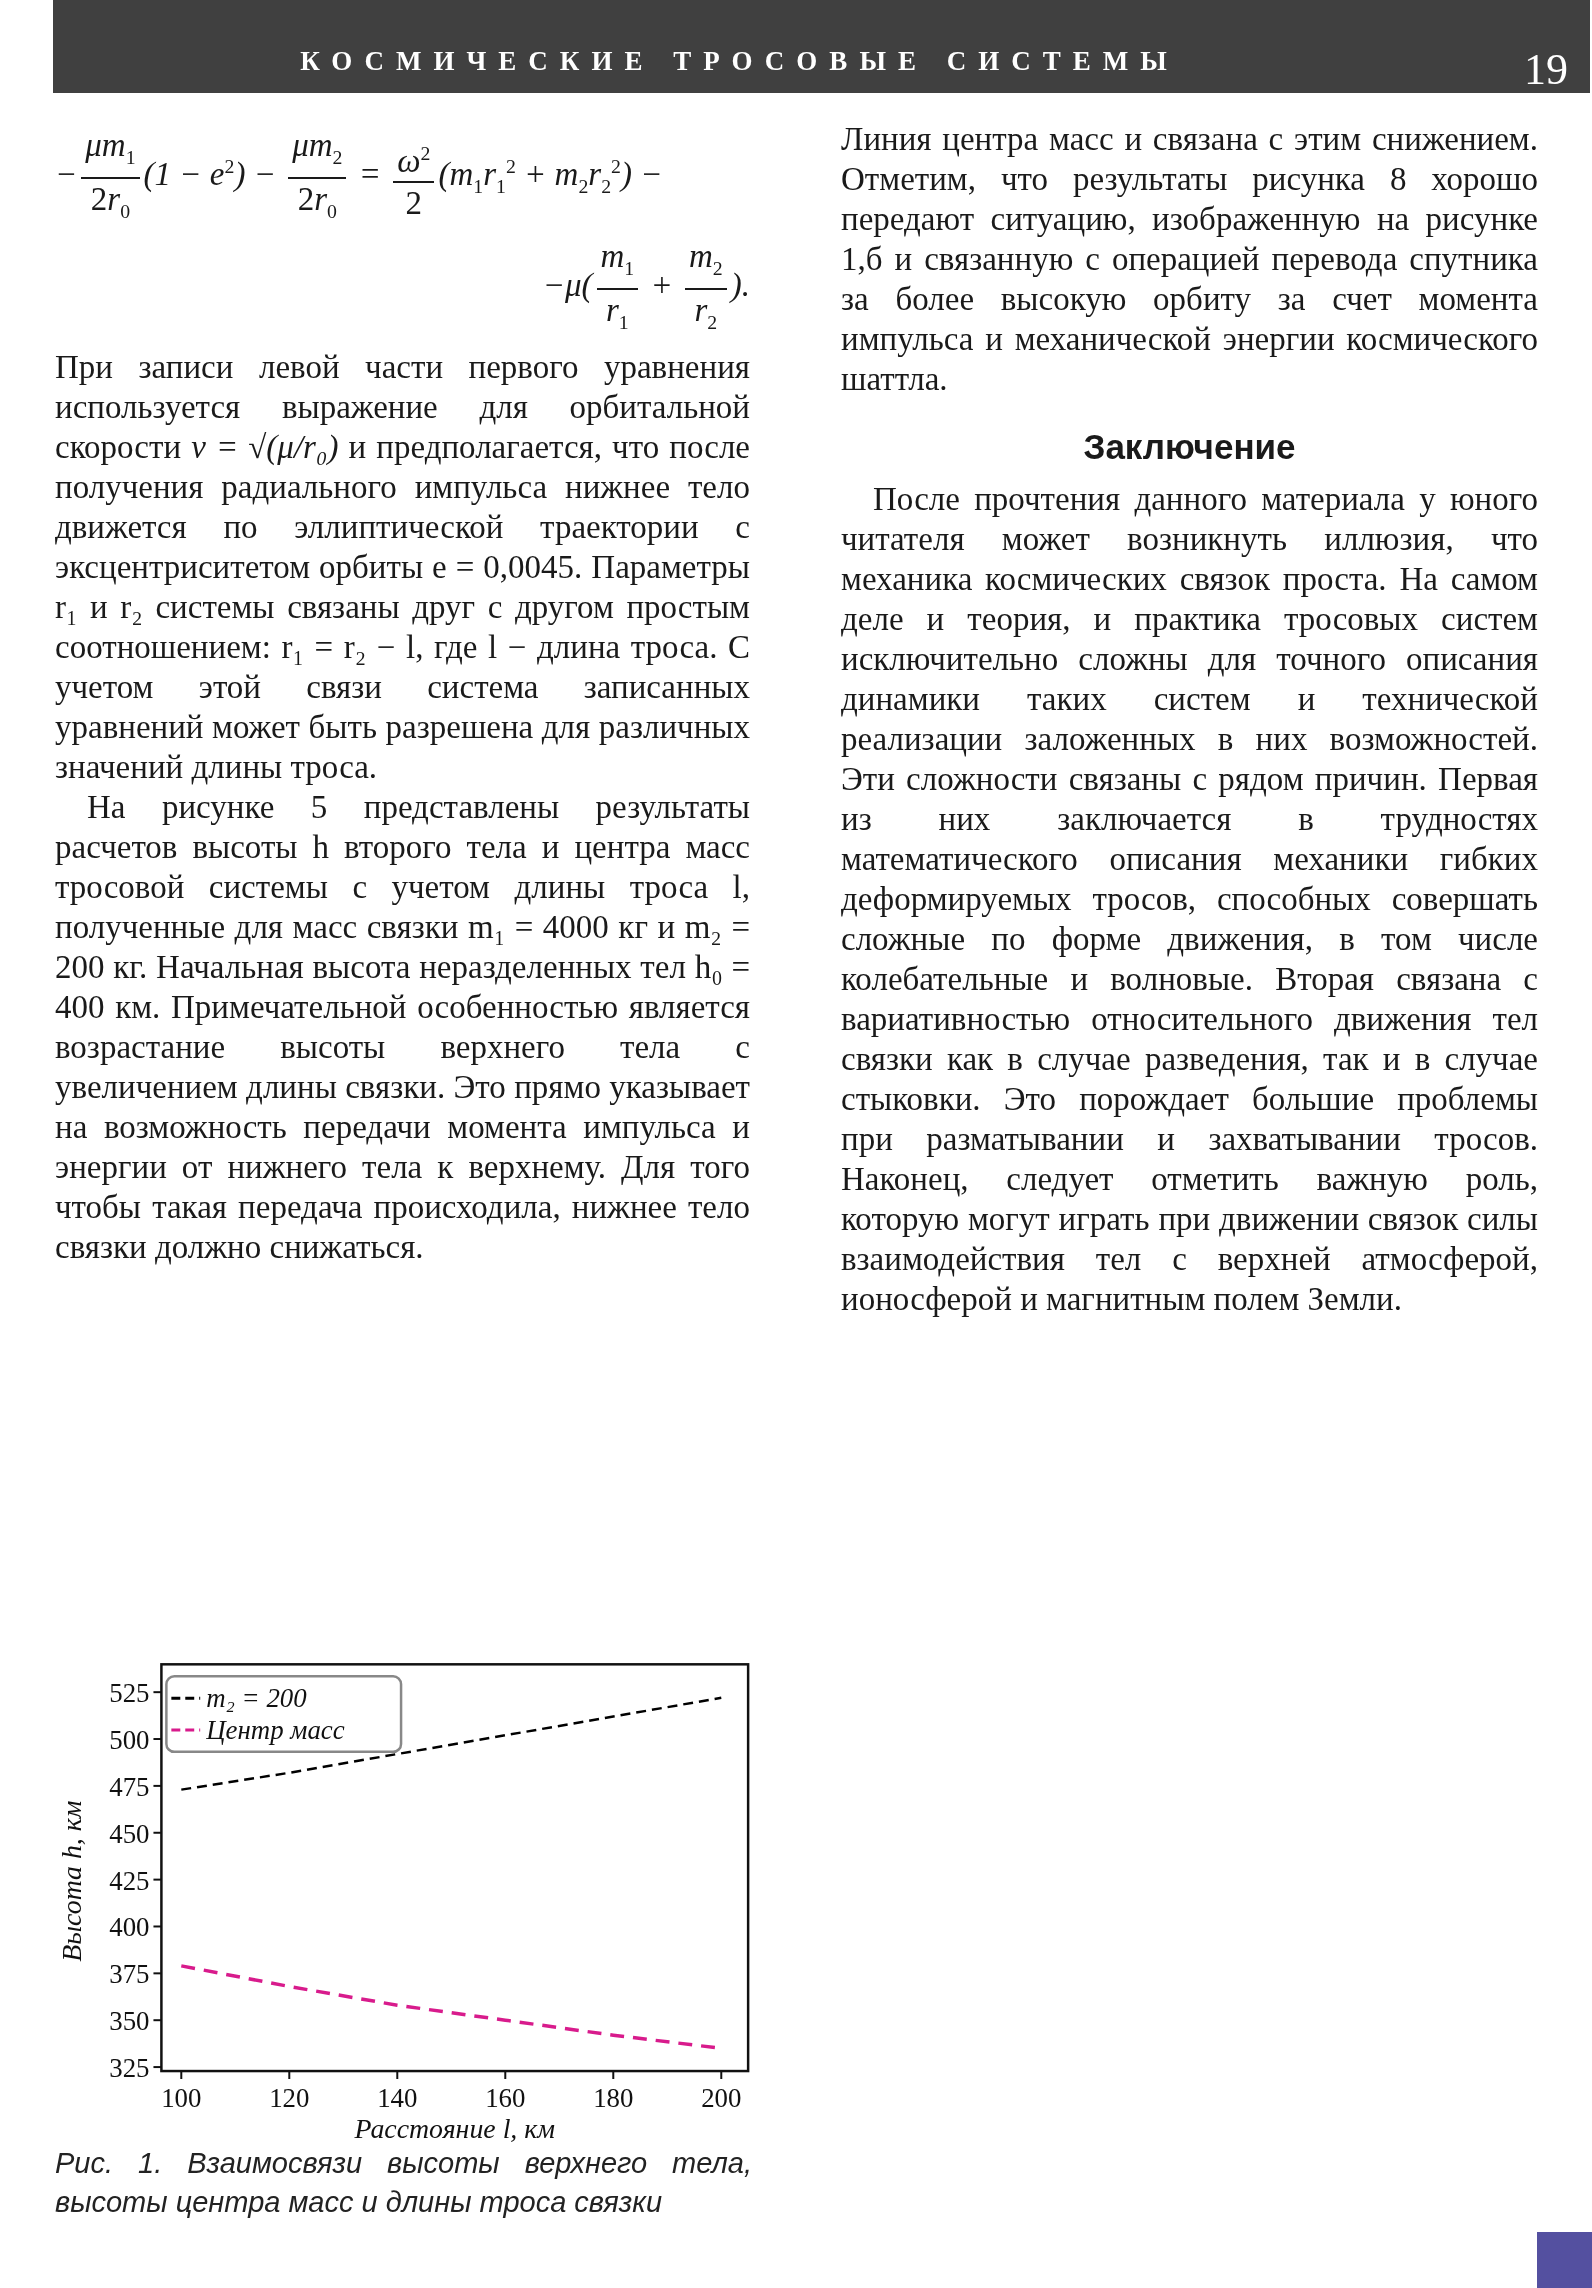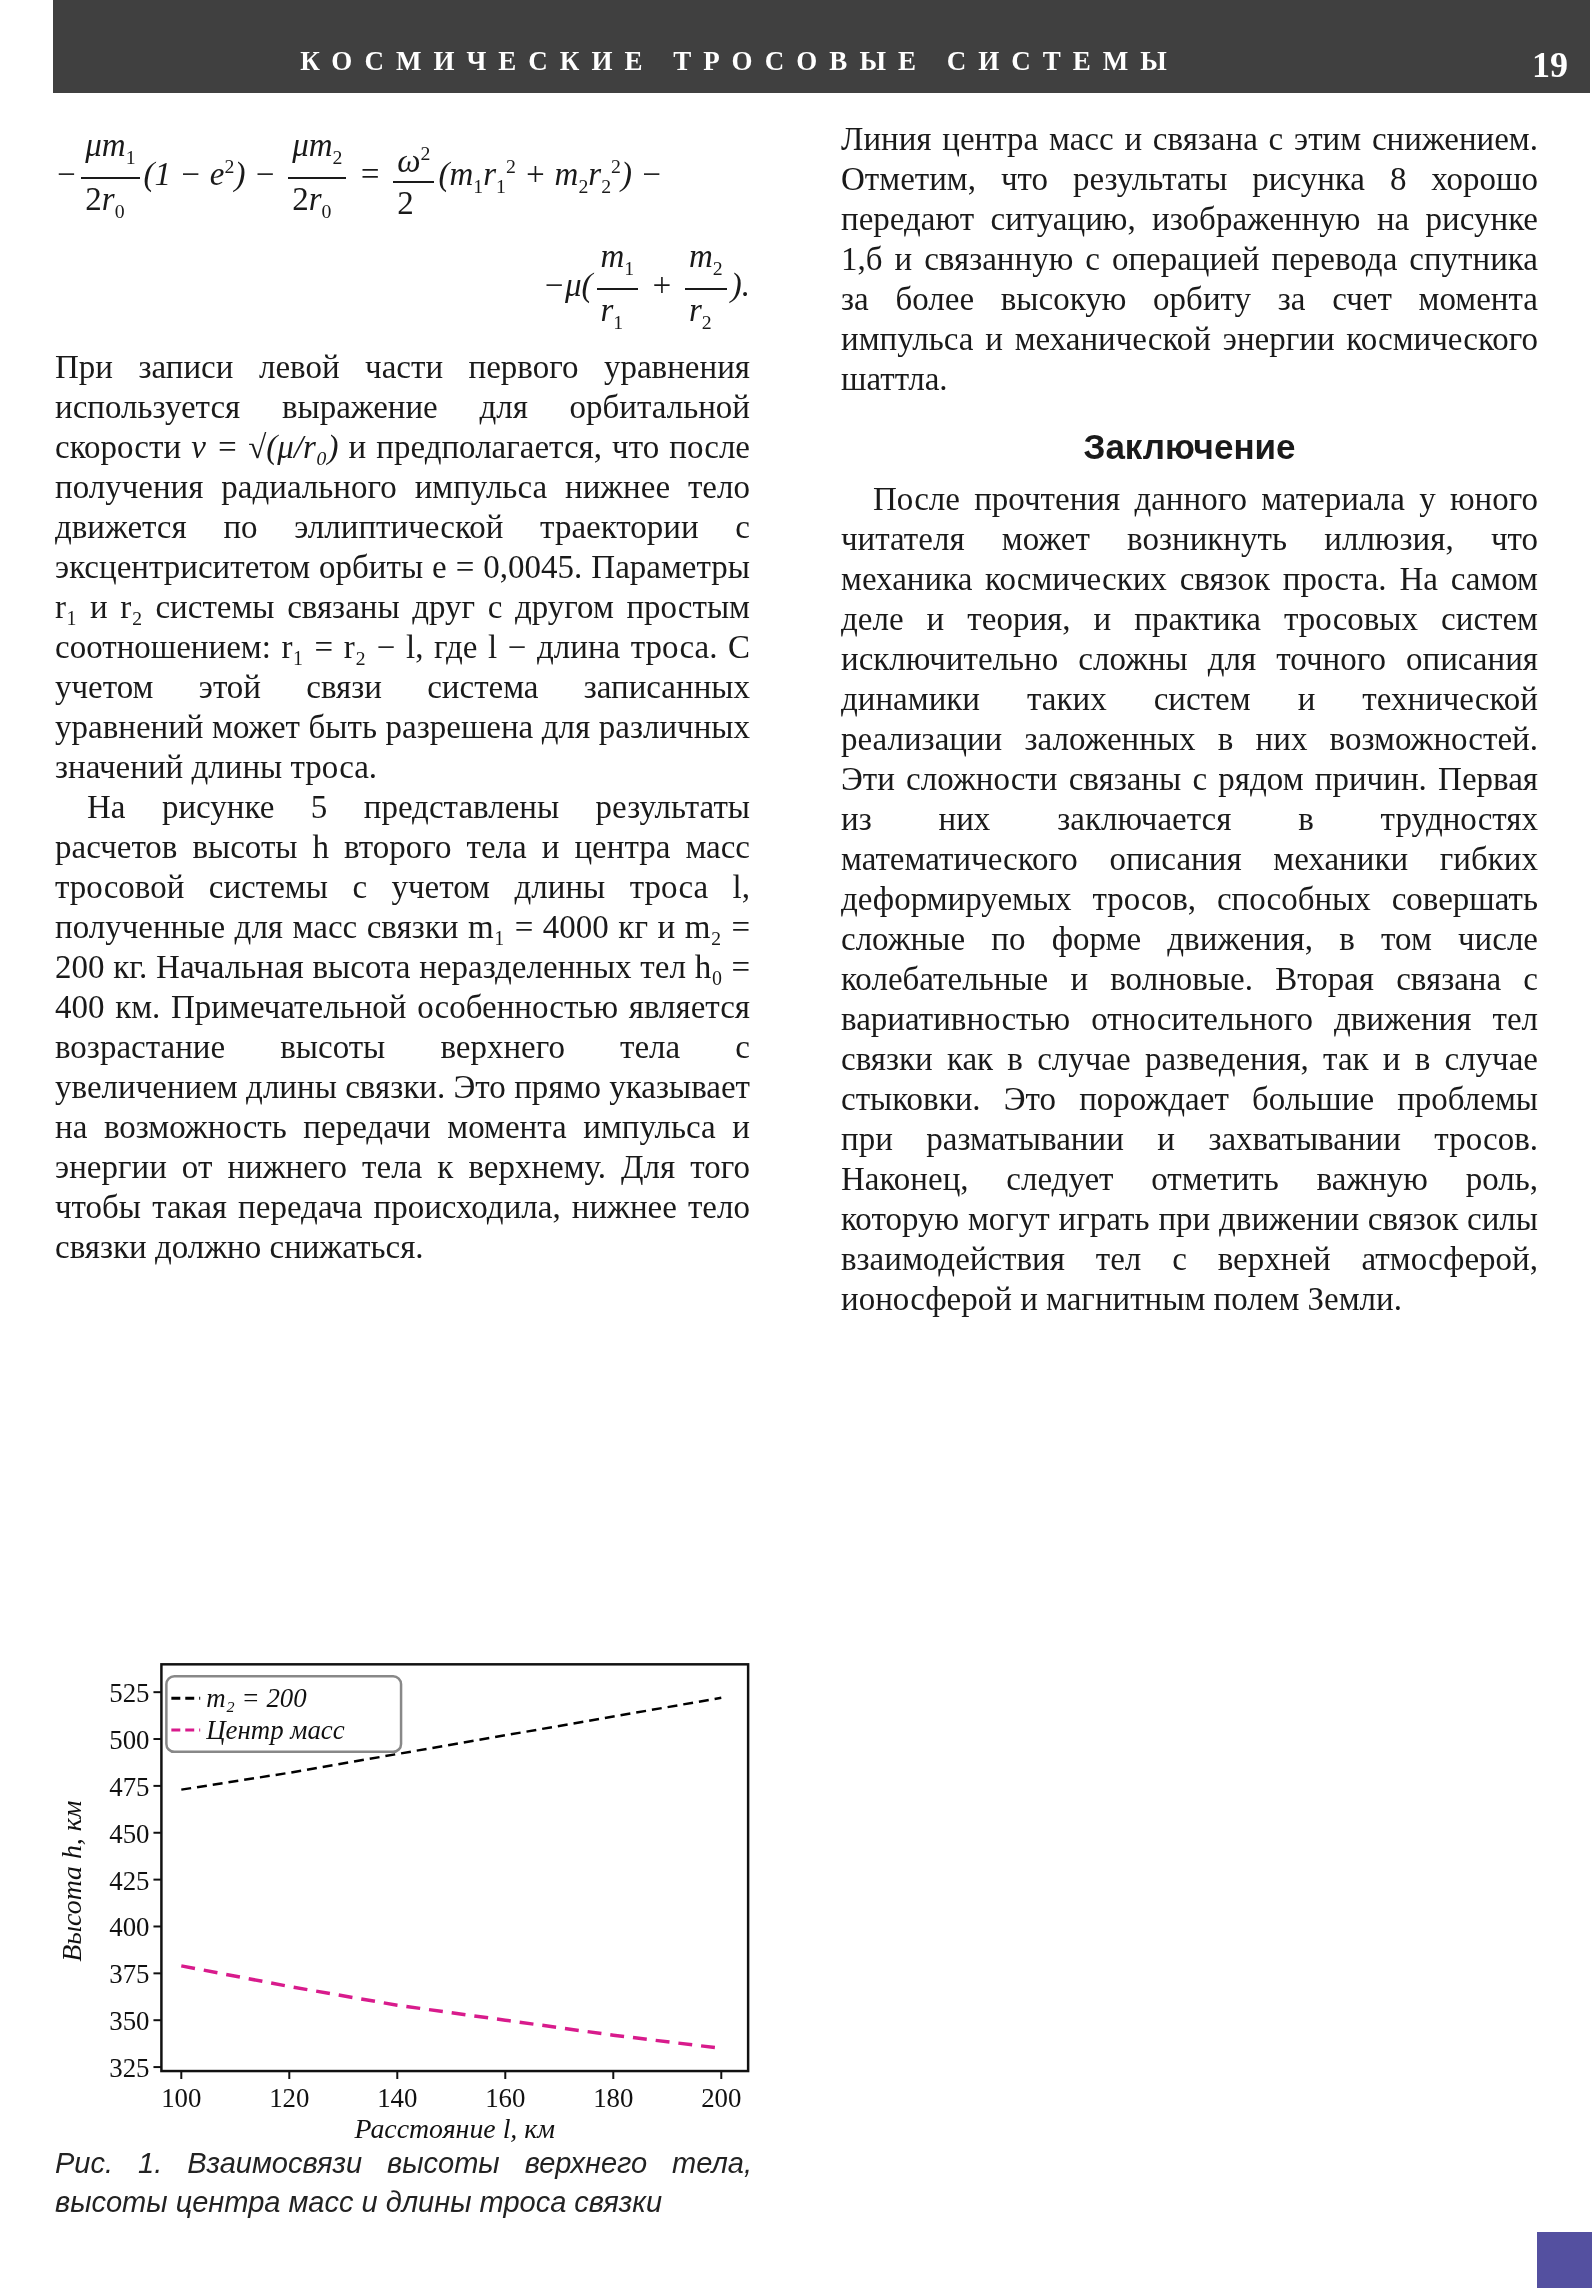--- a/index.html
+++ b/index.html
@@ -1,30 +1,30 @@
 <!DOCTYPE html>
 <html><head>
 <meta charset="utf-8">
 <style>
   html, body { margin:0; padding:0; }
   body { width:1592px; height:2289px; background:#ffffff; position:relative; overflow:hidden;
          font-family:"Liberation Serif","DejaVu Serif",serif; color:#1a1a1a; }
   .header { position:absolute; left:53px; top:0; width:1537px; height:93px; background:#404040; }
   .header-title { position:absolute; left:0; width:1373px; top:46px; text-align:center; color:#fff;
                   font-size:27px; letter-spacing:12px; font-weight:bold; font-family:"Liberation Serif",serif; }
-  .page-num { position:absolute; right:22px; top:44px; color:#fff; font-size:36px; font-family:"Liberation Serif",serif;font-weight:bold; }
+  .page-num { position:absolute; right:22px; top:44px; color:#fff; font-size:44px; font-family:"Liberation Serif",serif; }
   .col { position:absolute; font-size:33px; line-height:40px; text-align:justify; }
   .col-left { left:55px; top:119px; width:695px; }
   .col-right { left:841px; top:119px; width:697px; }
   .p { margin:0; }
   .indent { text-indent:32px; }
   .eq { text-align:center; font-style:italic; margin:6px 0; white-space:nowrap; }
   .eq .n { font-style:normal; }
   .eq-right { text-align:right; }
-  .frac { display:inline-block; vertical-align:middle; text-align:left; margin:0 4px; }
+  .frac { display:inline-block; vertical-align:middle; text-align:center; margin:0 4px; }
   .frac .num { display:block; border-bottom:2px solid #1a1a1a; padding:0 4px; }
   .frac .den { display:block; padding:0 4px; }
   .section-title { font-family:"Liberation Sans","DejaVu Sans",sans-serif; font-weight:bold; text-align:center;
                    font-size:35px; margin:28px 0 12px 0; }
   .figure { position:absolute; left:55px; top:1652px; width:716px; height:398px; }
   .caption { position:absolute; left:55px; top:2144px; width:697px; font-family:"Liberation Sans","DejaVu Sans",sans-serif;
              font-style:italic; font-size:29px; line-height:39px; color:#222; text-align:justify; }
   .corner-block { position:absolute; left:1537px; top:2232px; width:55px; height:57px; background:#5450a0; }
   sub, sup { font-size:60%; }
 </style>

